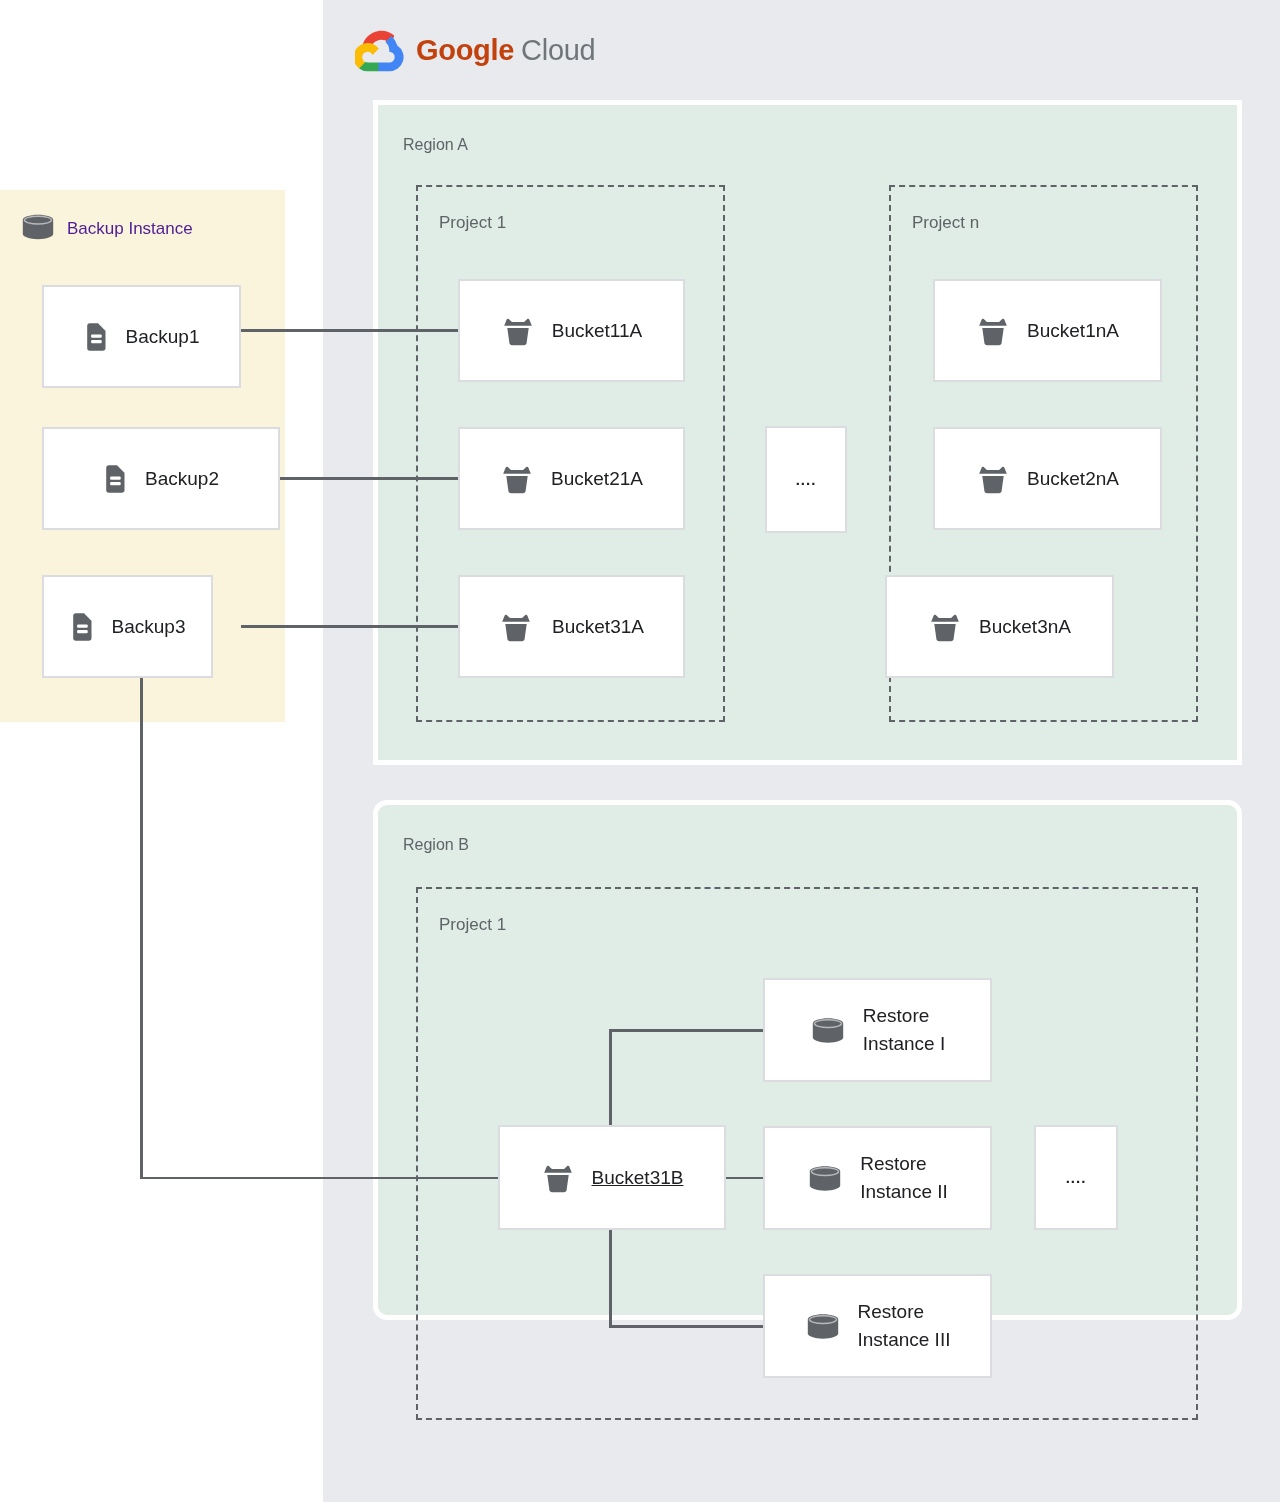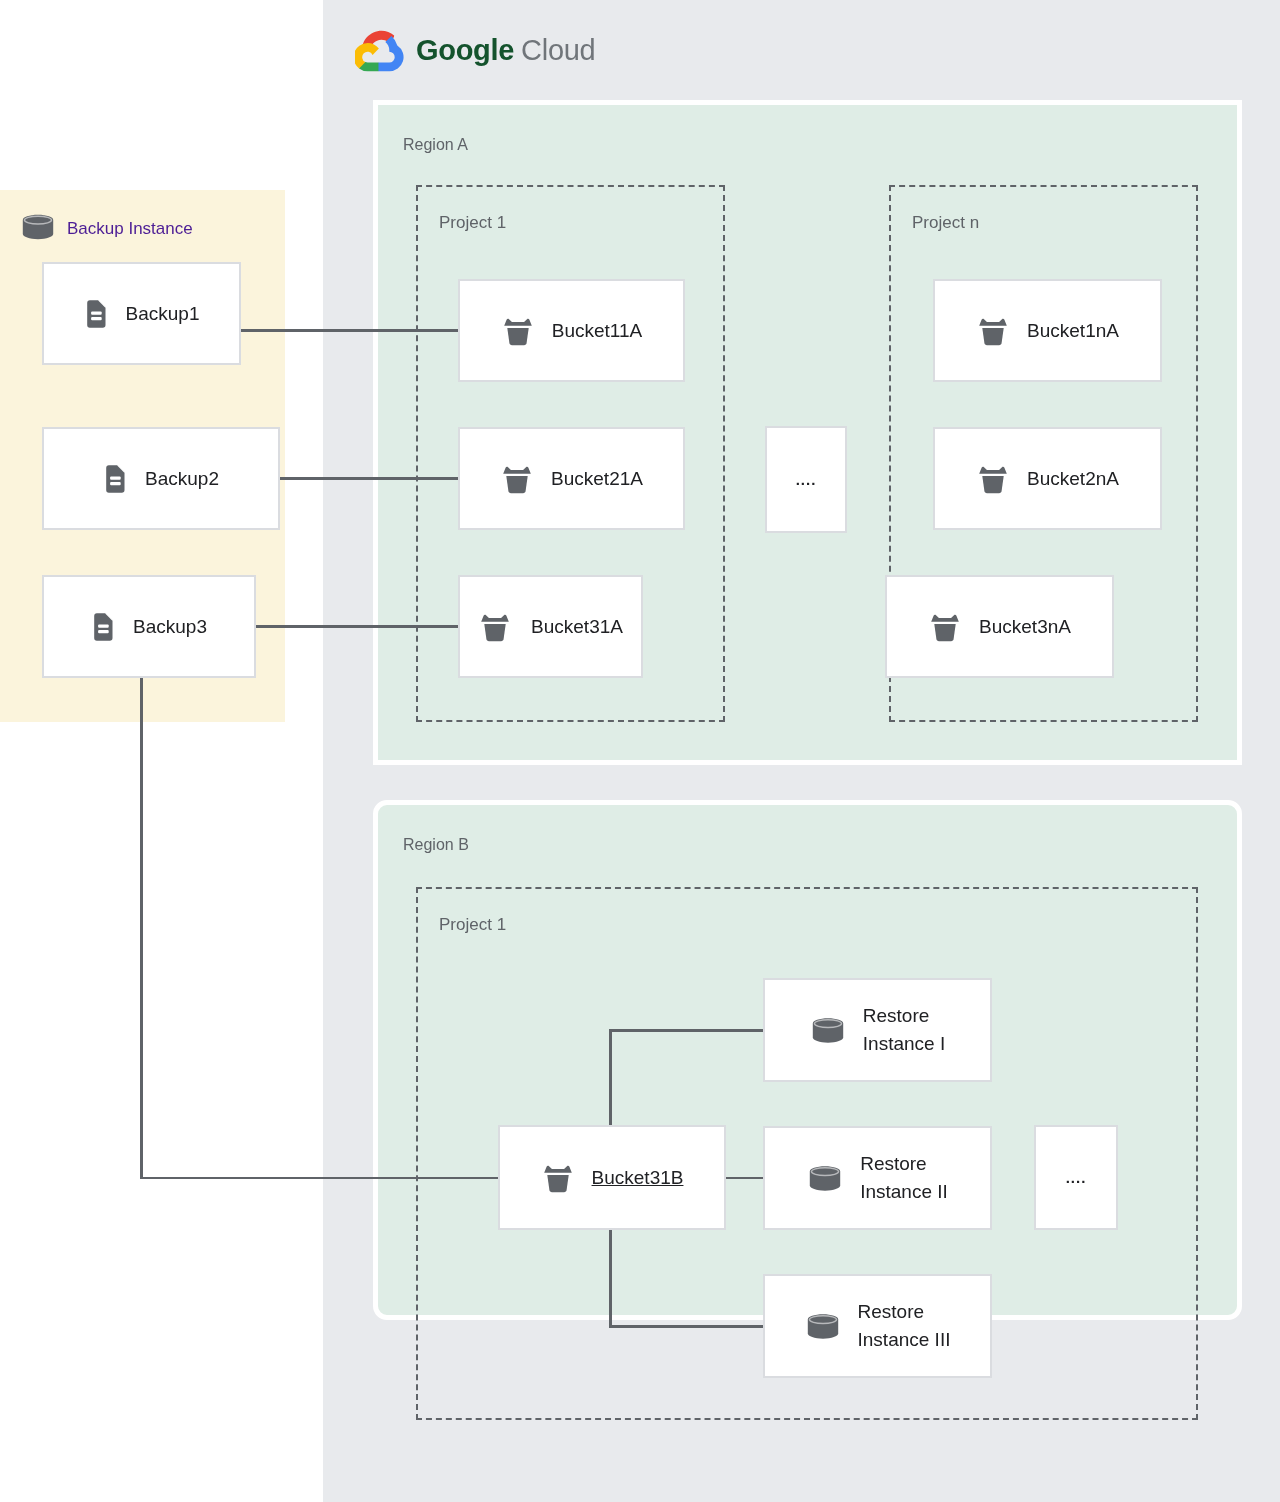--- a/index.html
+++ b/index.html
@@ -9,21 +9,21 @@
   }
   .abs{position:absolute;box-sizing:border-box;}
 
   
   #gray-panel{left:323px;top:0;width:957px;height:1502px;background:#E8EAED;}
 
   
   #logo{left:355px;top:28px;display:flex;align-items:center;gap:11px;}
   #logo svg{display:block;}
   .logo-text{font-size:29px;letter-spacing:-0.3px;white-space:nowrap;}
-  .logo-brand{color:#14532d;font-weight:700;}
+  .logo-brand{color:#c2410c;font-weight:700;}
   .logo-product{color:#70757A;font-weight:400;margin-left:7px;}
 
   
   .region{background:#DFEDE6;border:5px solid #ffffff;}
   #region-a{left:373px;top:100px;width:869px;height:665px;}
   #region-b{left:373px;top:800px;width:869px;height:520px;border-radius:14px;}
   .region-label{position:absolute;left:25px;top:31px;font-size:16px;color:#5F6368;}
 
   
   .project{border:2px dashed #5F6368;}
@@ -41,28 +41,28 @@
   .node{
     background:#ffffff;border:2px solid #DADCE0;
     display:flex;align-items:center;justify-content:center;gap:17px;
     font-size:19px;color:#202124;
   }
   .node .icon{flex:0 0 auto;display:flex;align-items:center;}
   .node-label{white-space:nowrap;}
   .node-label-2l{line-height:28px;text-align:left;}
 
   
-  #backup-1{left:42px;top:262px;width:199px;height:103px;}
+  #backup-1{left:42px;top:285px;width:199px;height:103px;}
   #backup-2{left:42px;top:427px;width:238px;height:103px;}
-  #backup-3{left:42px;top:575px;width:214px;height:103px;}
+  #backup-3{left:42px;top:575px;width:171px;height:103px;}
 
   
   #bucket-11a{left:458px;top:279px;width:227px;height:103px;}
   #bucket-21a{left:458px;top:427px;width:227px;height:103px;}
-  #bucket-31a{left:458px;top:575px;width:185px;height:103px;gap:19px;}
+  #bucket-31a{left:458px;top:575px;width:227px;height:103px;gap:19px;}
   #bucket-1na{left:933px;top:279px;width:229px;height:103px;}
   #bucket-2na{left:933px;top:427px;width:229px;height:103px;}
   #bucket-3na{left:885px;top:575px;width:229px;height:103px;}
 
   
   #bucket-31b{left:498px;top:1125px;width:228px;height:105px;text-decoration:underline;}
   #restore-1{left:763px;top:978px;width:229px;height:104px;}
   #restore-2{left:763px;top:1126px;width:229px;height:104px;}
   #restore-3{left:763px;top:1274px;width:229px;height:104px;}
 

